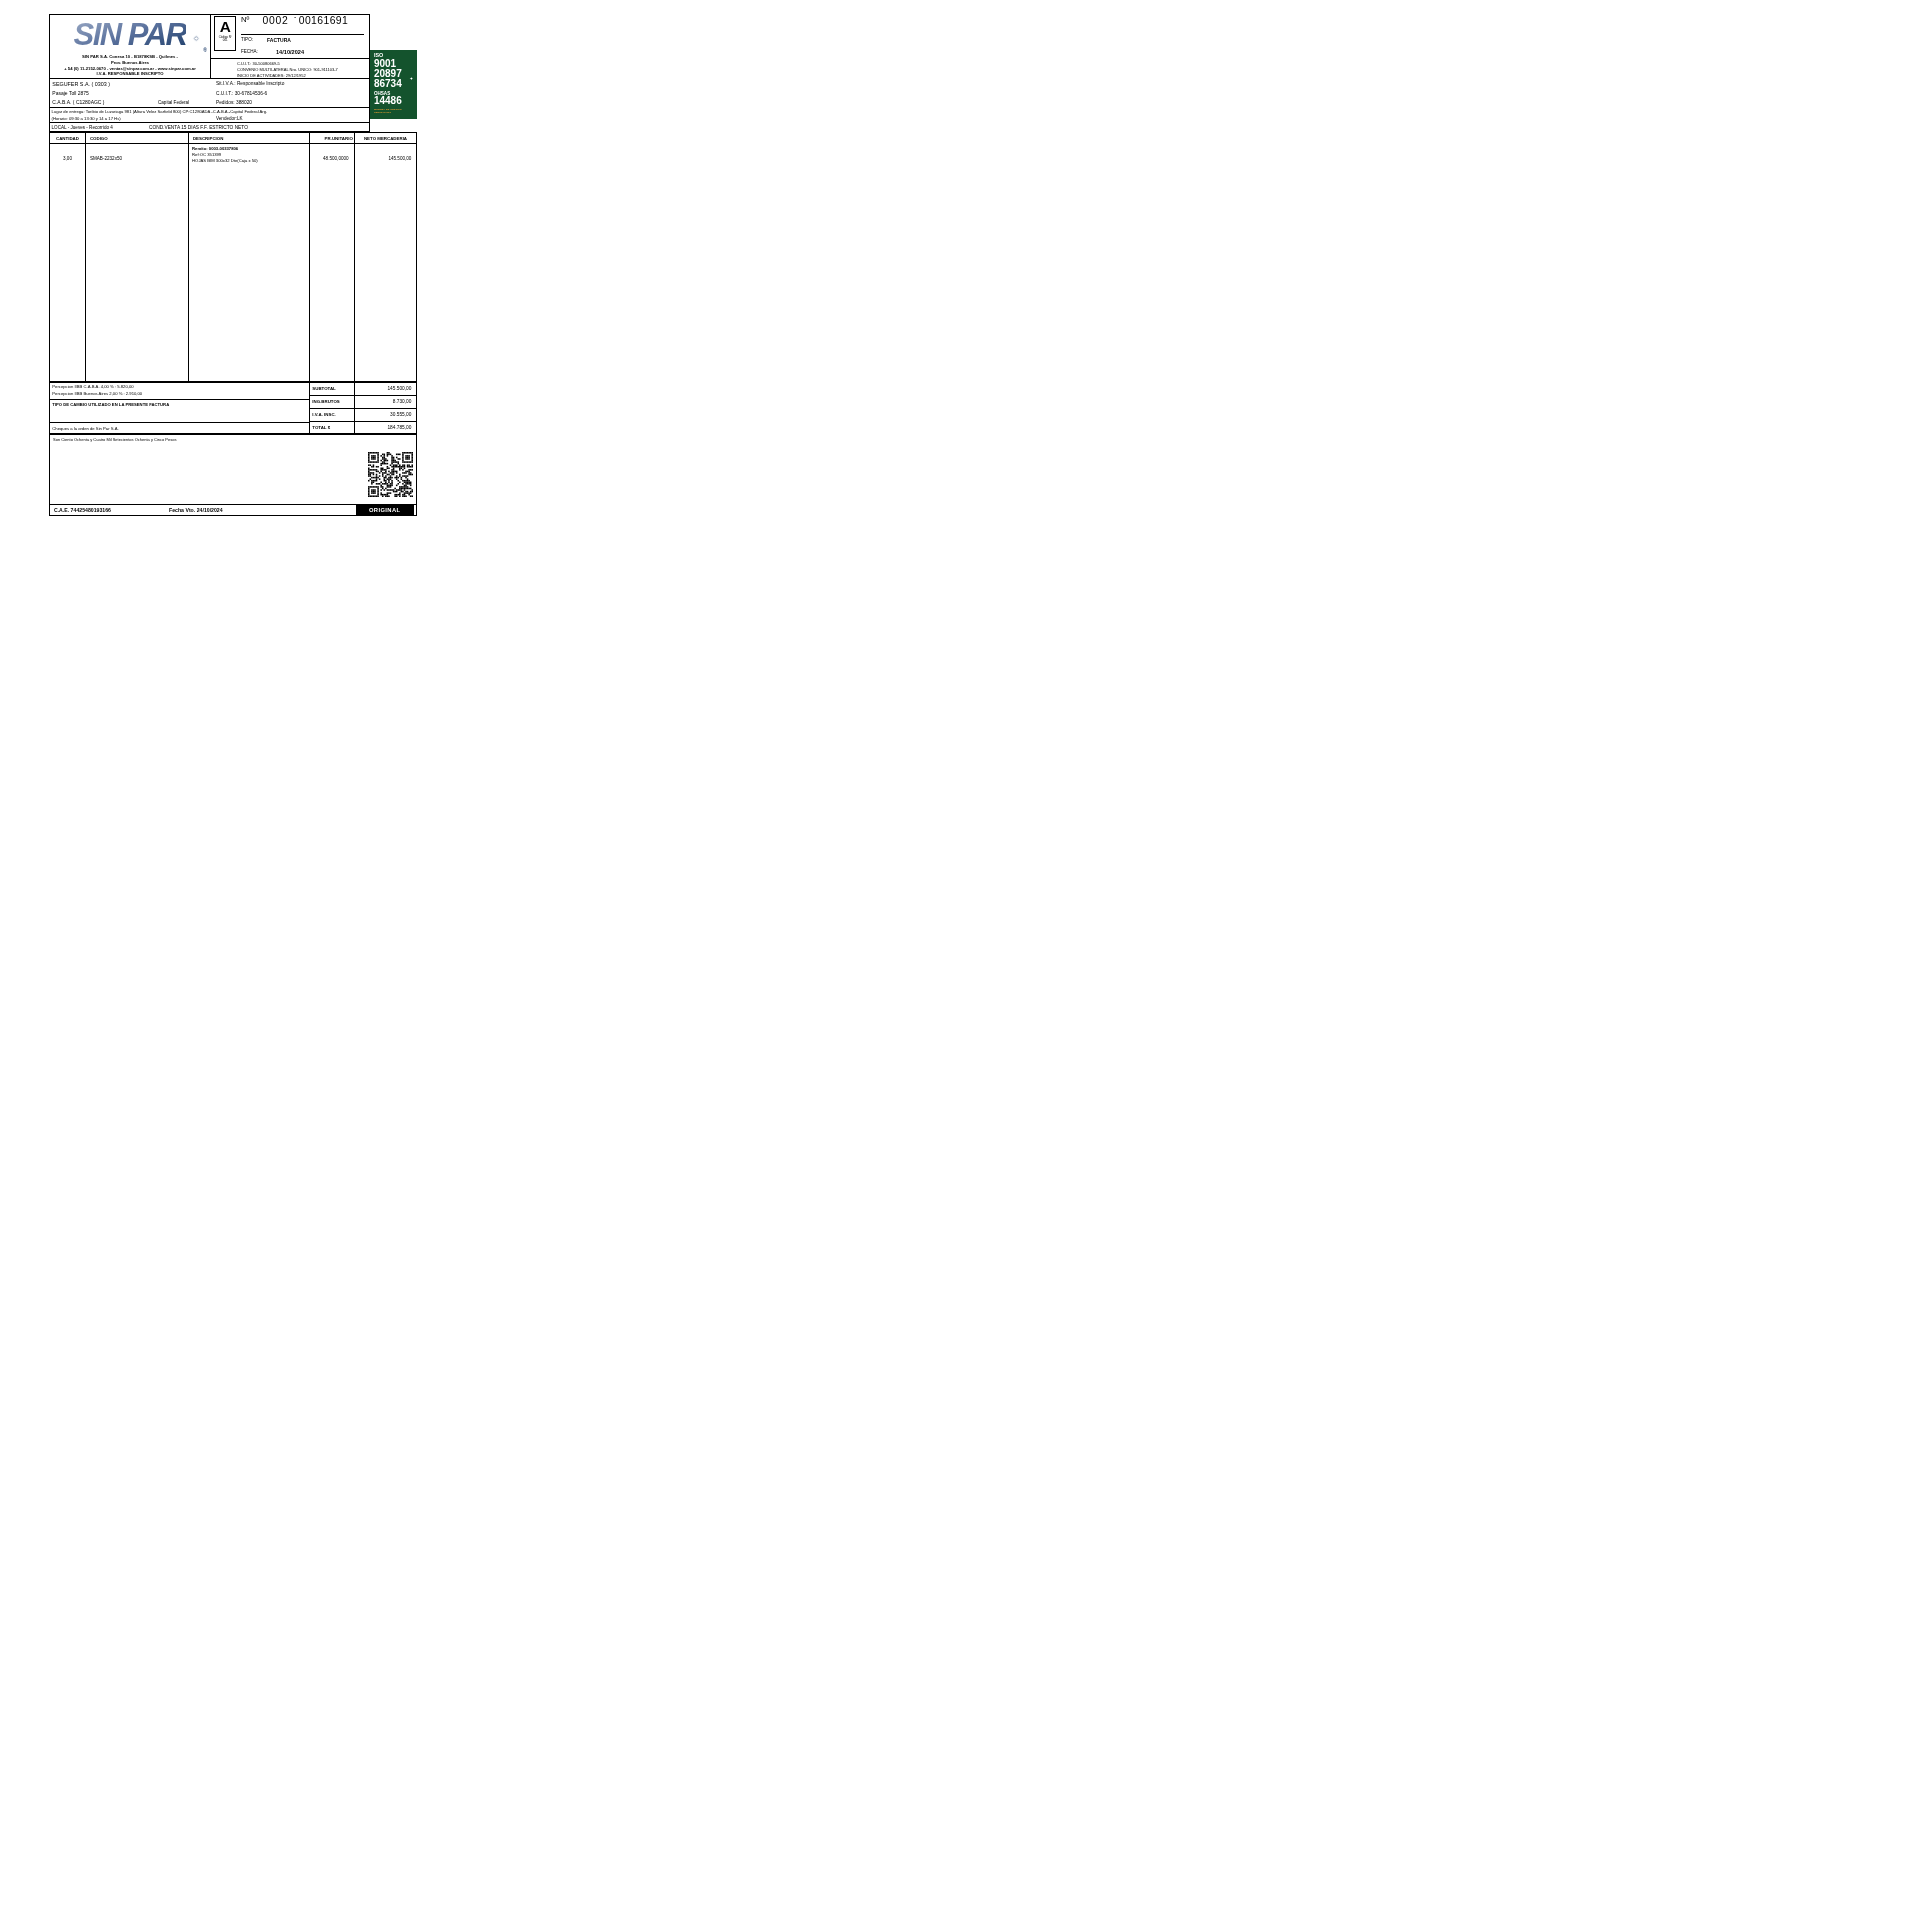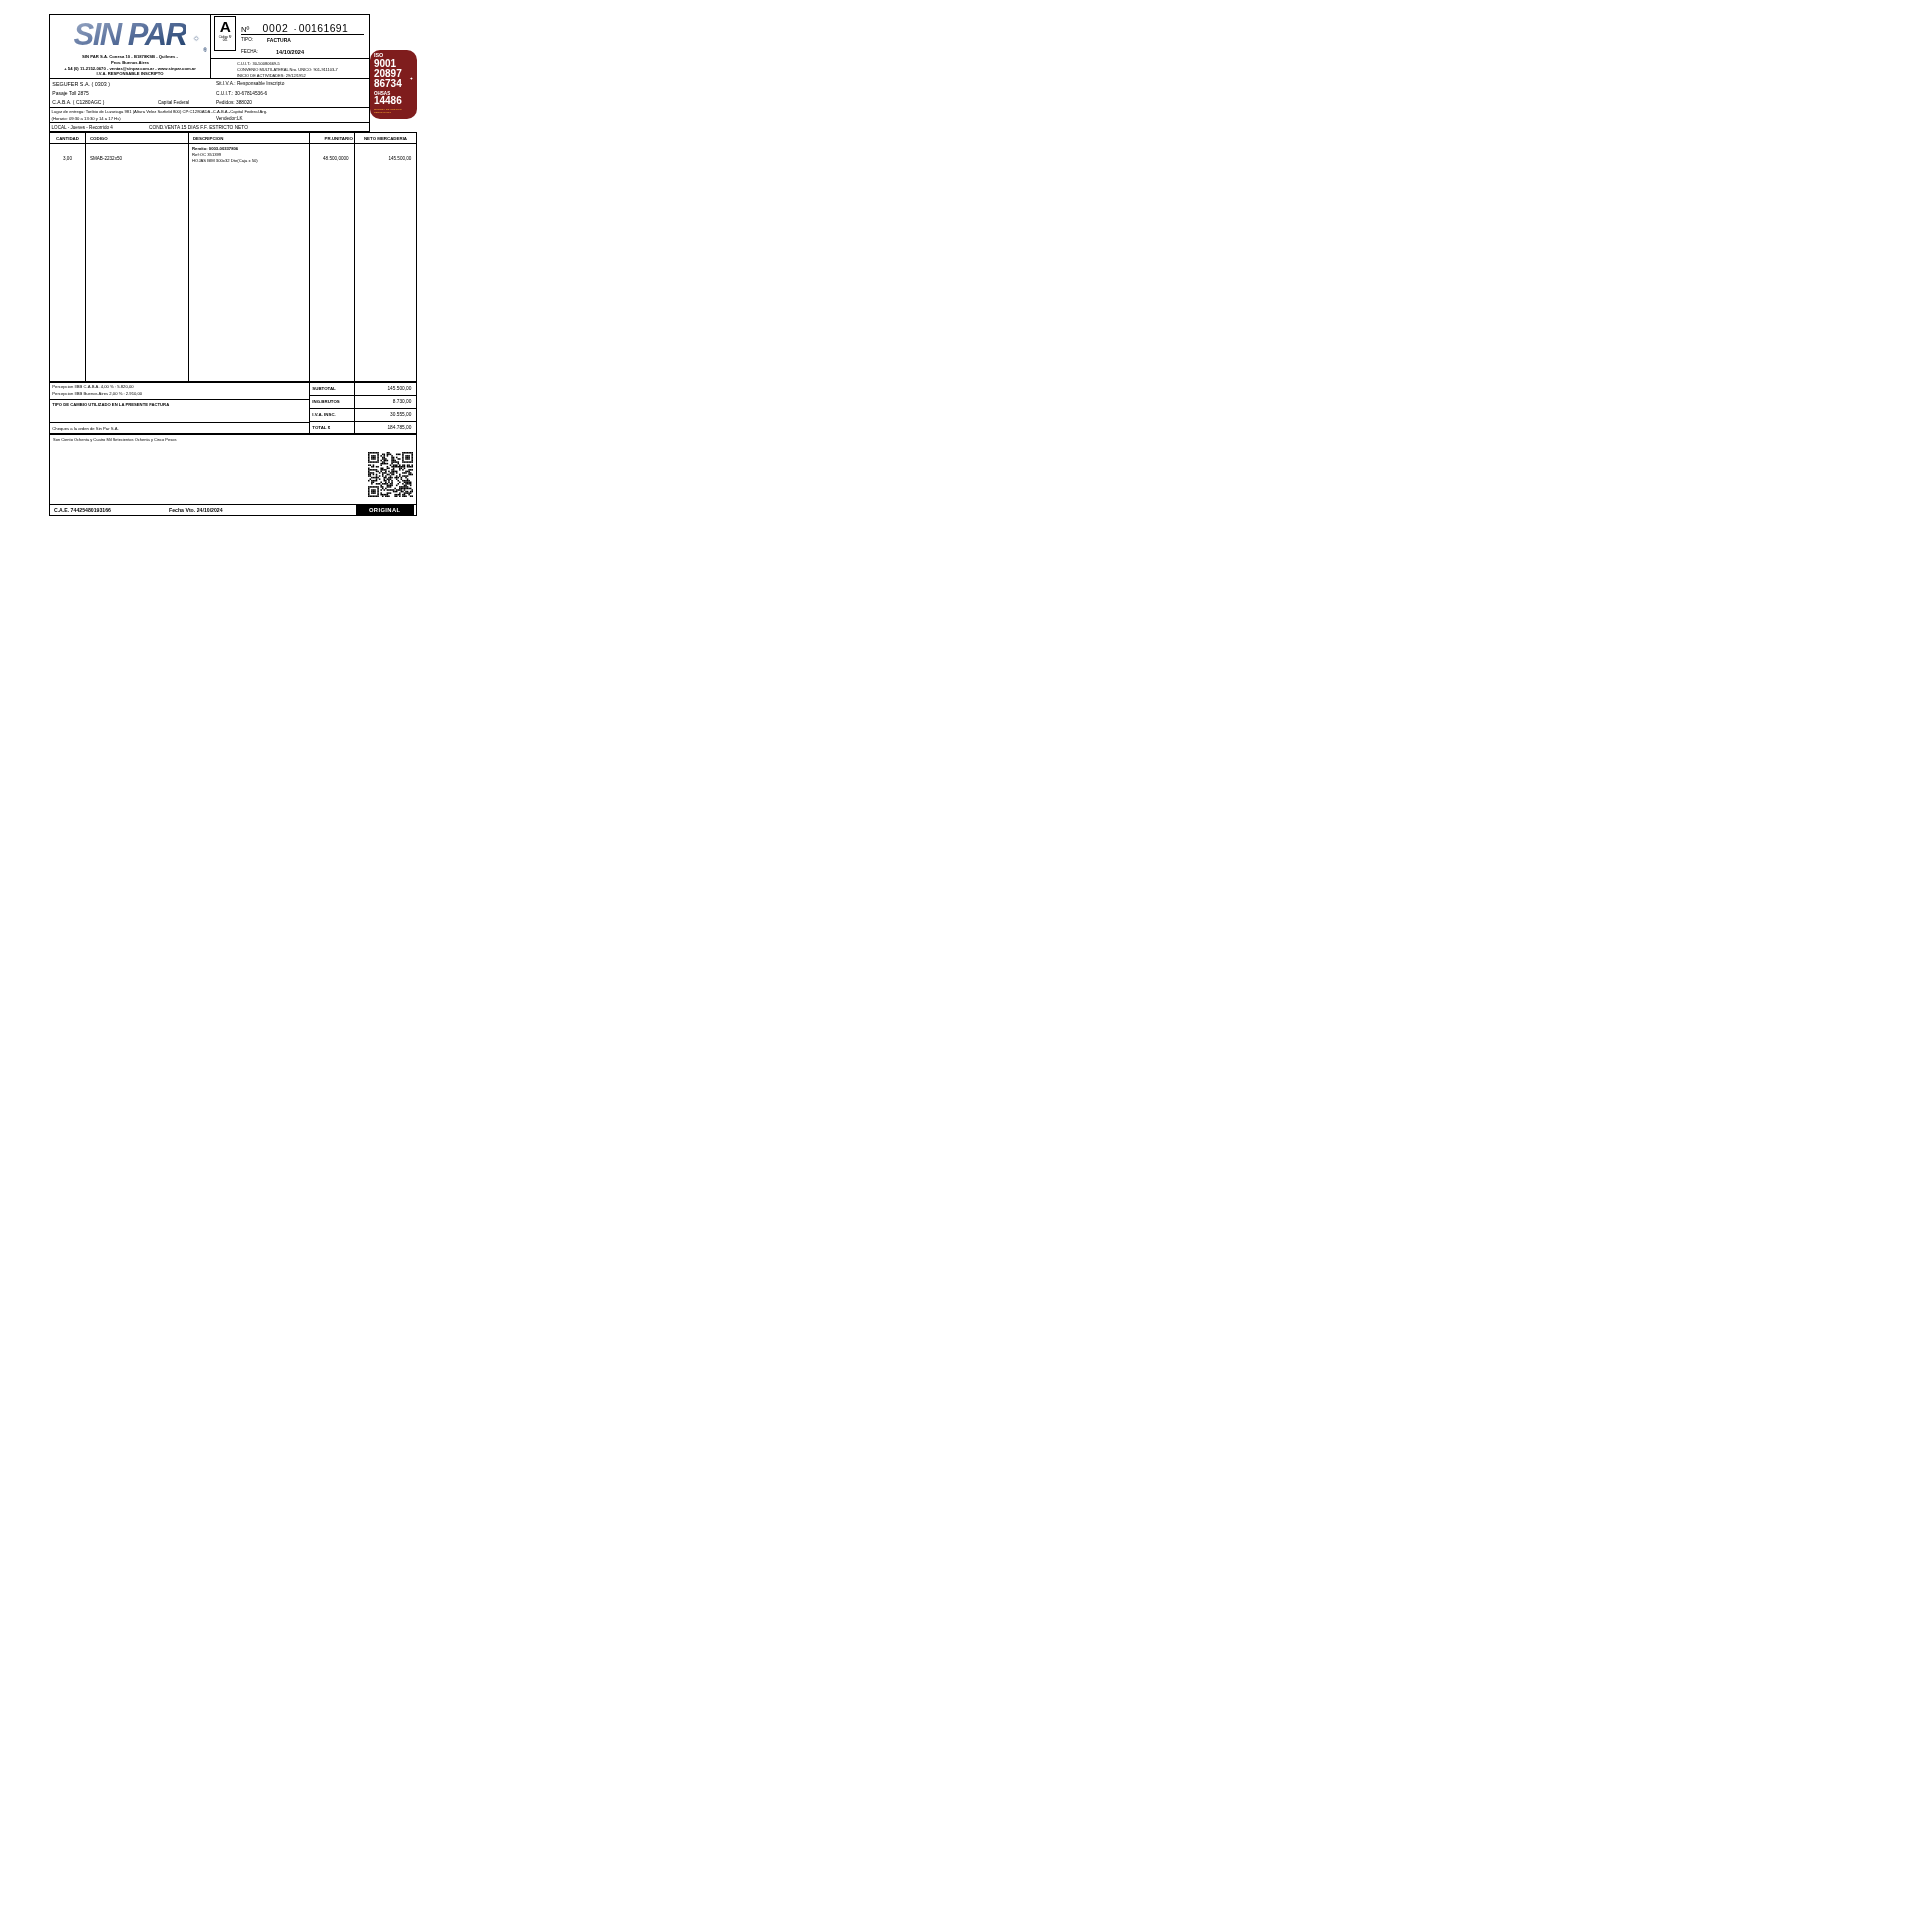--- a/index.html
+++ b/index.html
@@ -22,36 +22,36 @@
     text-shadow:0 0 0.8px #24436f, 0 0 1.5px #24436f; }
   .logo-reg { position:absolute; right:3.1px; bottom:1.5px; font-size:5px; color:#24436f; font-weight:bold; }
   .co-line { font-size:4.2px; font-weight:bold; line-height:1.35; }
 
   .header-mid { flex:1; }
   .mid-top { position:relative; height:44px; border-bottom:0.4px solid #000; }
   .abox { position:absolute; left:3.1px; top:1.2px; width:22.3px; height:35px; border:0.8px solid #000; text-align:center; }
   .abox-letter { font-size:15.4px; font-weight:bold; line-height:19px; display:block; }
   .abox-code { font-size:2.9px; line-height:1.25; display:block; }
   .num-row { height:20px; margin-left:30px; margin-right:5px; border-bottom:0.4px solid #000;
-    display:flex; align-items:flex-end; }
+    display:flex; align-items:flex-start; }
   .no-label { font-size:7.7px; margin-right:13px; }
   .no-main { font-size:10.4px; letter-spacing:0.8px; }
   .no-sep { font-size:7px; margin:0 2.3px 0 5.4px; position:relative; top:-1.2px; }
   .no-suffix { font-size:10.4px; letter-spacing:0.4px; }
   .tipo-row { height:10px; margin-left:30px; display:flex; align-items:center; }
   .tipo-row .lbl { font-size:4.6px; width:26px; }
   .tipo-row .val { font-size:5px; font-weight:bold; }
   .fecha-row { height:14px; margin-left:30px; display:flex; align-items:center; }
   .fecha-row .lbl { font-size:4.6px; width:35px; }
   .fecha-row .val { font-size:5.6px; font-weight:bold; }
   .mid-bottom { padding:2.3px 0 0 26px; font-size:4px; line-height:1.55; }
 
   
   .iso-badge { position:absolute; right:0; top:36px; width:47px; height:69px;
-    background:#7f1d1d; border-radius:10px; color:#fff; padding:3.1px 3.9px 2.3px 3.9px; }
+    background:#14532d; border-radius:0; color:#fff; padding:3.1px 3.9px 2.3px 3.9px; }
   .iso-small { font-size:5.4px; font-weight:bold; line-height:1.1; }
   .iso-num { font-size:10px; font-weight:bold; line-height:1.02; letter-spacing:0; position:relative; }
   .iso-ohsas { font-size:4.6px; font-weight:bold; margin-top:1.9px; line-height:1.1; }
   .iso-star { position:absolute; right:0px; top:-1.5px; font-size:3.9px; color:#ffffff; }
   .iso-foot { margin-top:1.9px; font-size:2.4px; font-weight:bold; color:#f0a030; line-height:1.4; letter-spacing:0.1px; }
 
   
   .customer { width:321px; height:54px; border:0.4px solid #000; margin-top:-0.4px; }
   .cust-row { position:relative; }
   .r1 { height:10px; } .r2 { height:9.2px; } .r3 { height:9.2px; }

